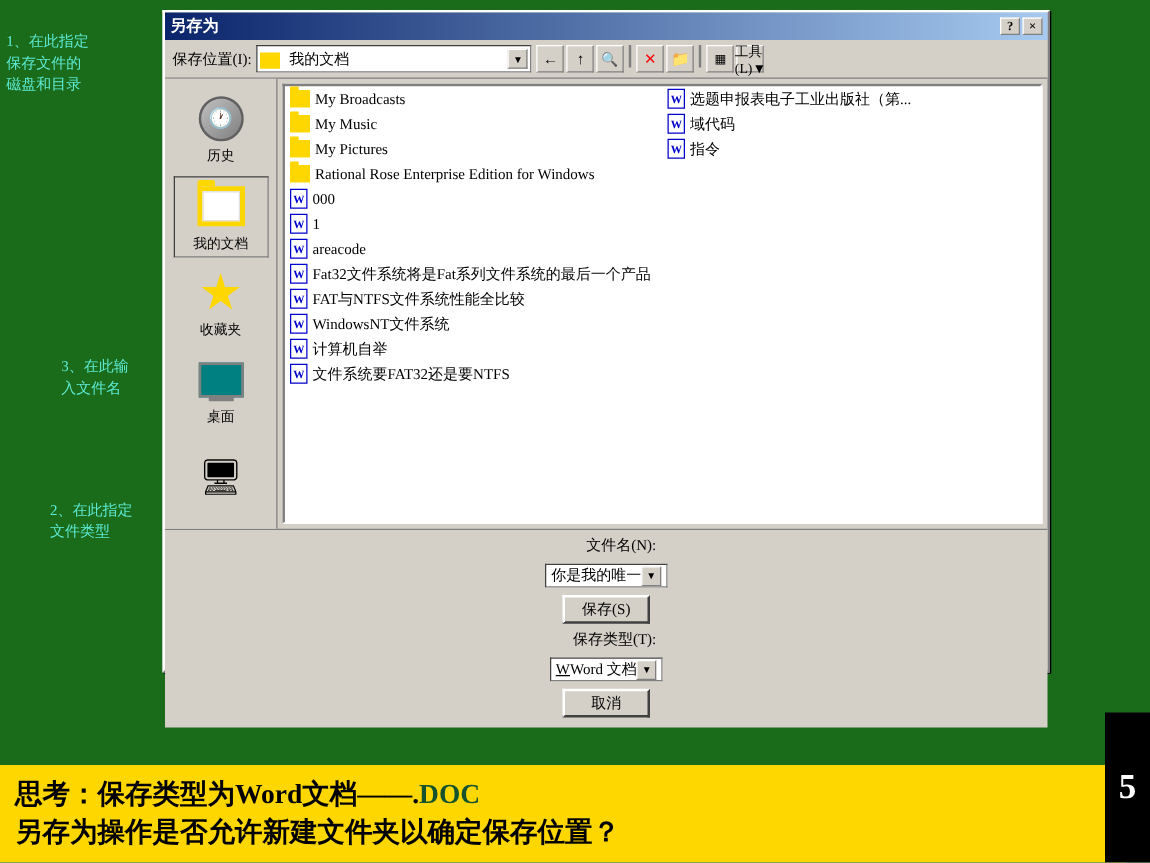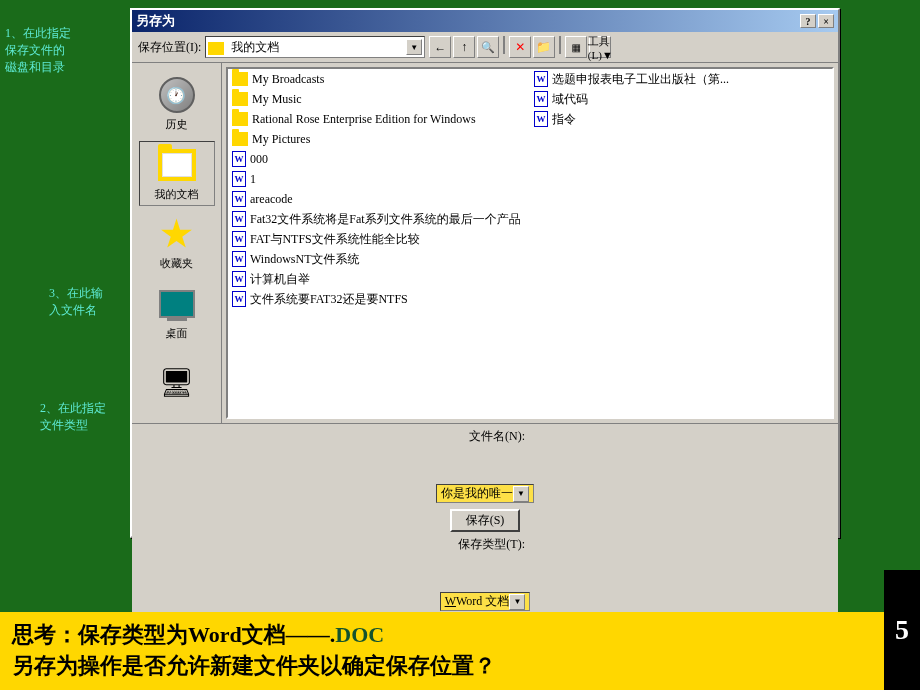--- a/index.html
+++ b/index.html
@@ -291,29 +291,28 @@
 
     .bottom-label {
       font-size: 12px;
       width: 80px;
       text-align: right;
     }
 
     .bottom-input {
       flex: 1;
       height: 22px;
-      background: #fde047;
+      background: #ffffff;
       border: 1px solid #808080;
       border-top-color: #404040;
       border-left-color: #404040;
       font-size: 12px;
       padding: 0 4px;
       display: flex;
       align-items: center;
-      margin-top: 33px;
     }
 
     .bottom-btn {
       width: 70px;
       height: 23px;
       background: #d4d0c8;
       border: 2px solid #fff;
       border-right-color: #404040;
       border-bottom-color: #404040;
       font-size: 12px;
@@ -493,25 +492,25 @@
               <div class="file-item">
                 <span class="file-item-icon"></span>
                 <span>My Broadcasts</span>
               </div>
               <div class="file-item">
                 <span class="file-item-icon"></span>
                 <span>My Music</span>
               </div>
               <div class="file-item">
                 <span class="file-item-icon"></span>
+                <span>My Pictures</span>
+              </div>
+              <div class="file-item">
+                <span class="file-item-icon"></span>
                 <span>Rational Rose Enterprise Edition for Windows</span>
-              </div>
-              <div class="file-item">
-                <span class="file-item-icon"></span>
-                <span>My Pictures</span>
               </div>
               <div class="file-item">
                 <span class="doc-icon"></span>
                 <span>000</span>
               </div>
               <div class="file-item">
                 <span class="doc-icon"></span>
                 <span>1</span>
               </div>
               <div class="file-item">

